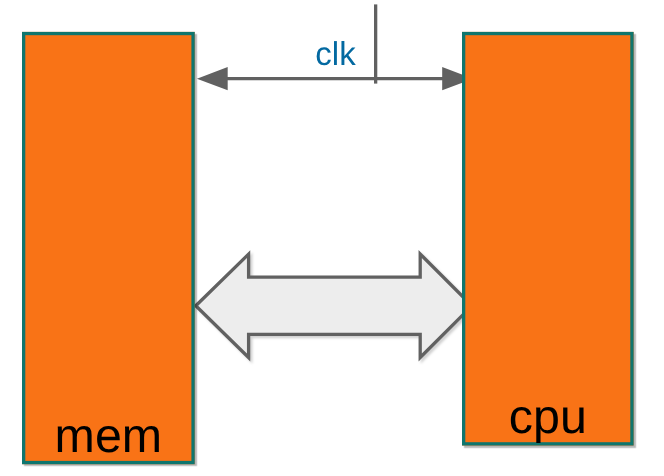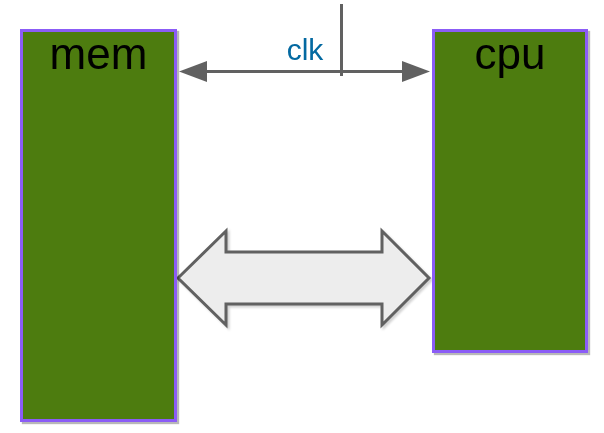--- a/index.html
+++ b/index.html
@@ -10,39 +10,39 @@
   #canvas {
     position: relative;
     width: 604px;
     height: 433px;
     background: #ffffff;
     overflow: hidden;
     font-family: "Liberation Sans", sans-serif;
   }
   .node {
     position: absolute;
-    background: #4d7c0f;
-    border: 3px solid #8b5cf6;
+    background: #f97316;
+    border: 3px solid #0f766e;
     box-shadow: 2px 2px 1px rgba(0,0,0,0.28);
     display: flex;
-    align-items: flex-start;
+    align-items: flex-end;
     justify-content: center;
     box-sizing: border-box;
   }
   #mem-node {
     left: 20px;
     top: 29px;
     width: 157px;
     height: 393px;
   }
   #cpu-node {
-    left: 432px;
+    left: 420px;
     top: 29px;
     width: 156px;
-    height: 324px;
+    height: 376px;
   }
   .node-label {
     font-size: 44px;
     color: #000000;
     line-height: 1;
     white-space: nowrap;
   }
   .edge-label {
     position: absolute;
     font-size: 30px;

